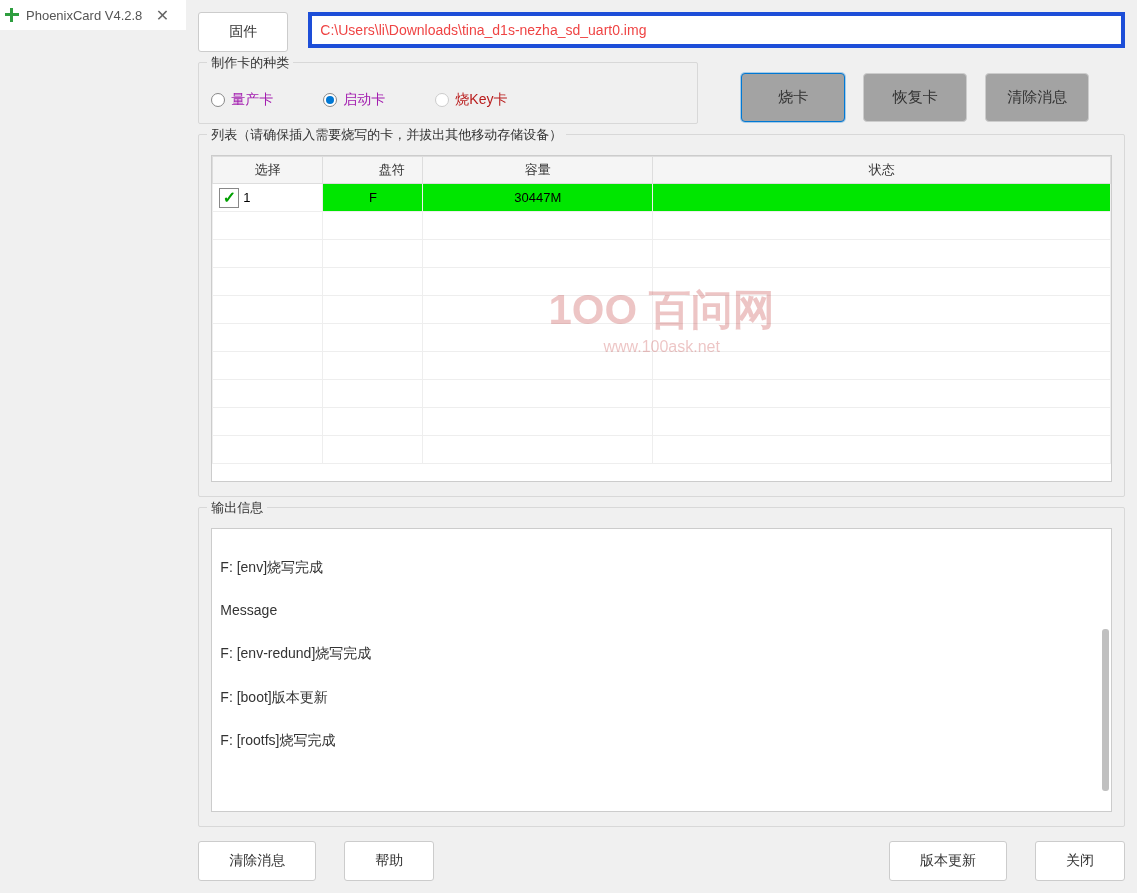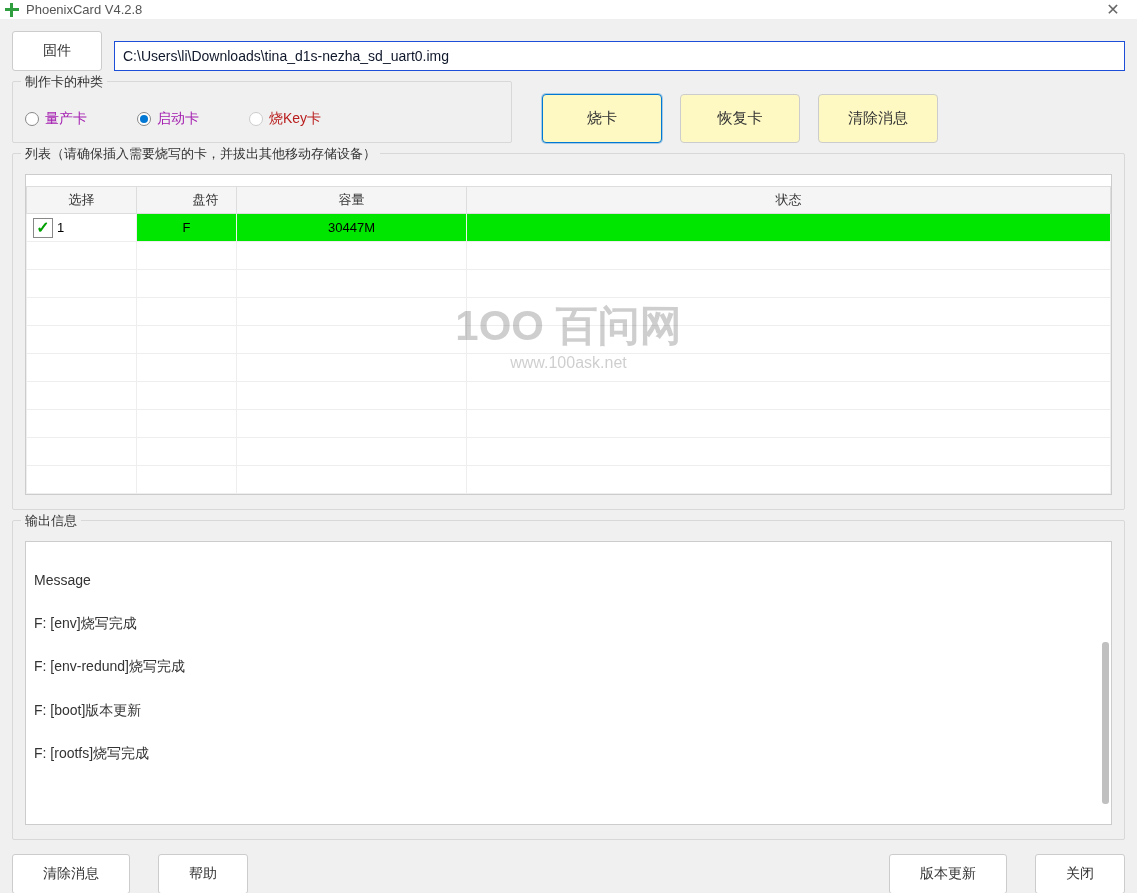--- a/index.html
+++ b/index.html
@@ -12,21 +12,21 @@
       font-size: 13px;
       background: #ffffff;
       width: 1137px;
       height: 893px;
       overflow: hidden;
     }
     .window {
       width: 100%;
       height: 100%;
       display: flex;
-      flex-direction: column;
+      flex-direction: row;
       background: #f0f0f0;
     }
     .titlebar {
       height: 30px;
       background: #ffffff;
       display: flex;
       align-items: center;
       padding: 0 4px;
     }
     .titlebar-icon {
@@ -48,48 +48,48 @@
     .content {
       flex: 1;
       padding: 12px;
       display: flex;
       flex-direction: column;
       gap: 10px;
       background: #f0f0f0;
     }
     .top-row {
       display: flex;
-      align-items: flex-end;
-      gap: 12px;
+      align-items: flex-start;
+      gap: 20px;
     }
     .btn {
       background: #ffffff;
       border: 1px solid #ccc;
       border-radius: 3px;
       padding: 8px 18px;
       font-size: 14px;
       color: #333;
       cursor: pointer;
       font-family: inherit;
     }
     .btn-small {
       padding: 10px 30px;
     }
     .path-input {
       flex: 1;
       background: #ffffff;
-      border: 1px solid #1d4ed8;
+      border: 4px solid #1d4ed8;
       padding: 6px 8px;
       font-size: 14px;
-      color: #0f172a;
+      color: #ef4444;
     }
     .control-row {
       display: flex;
-      align-items: flex-end;
-      gap: 10px;
+      align-items: center;
+      gap: 23px;
     }
     .groupbox {
       border: 1px solid #d8d8d8;
       border-radius: 2px;
       position: relative;
       padding: 20px 12px 14px 12px;
       background: #f0f0f0;
     }
     .groupbox-title {
       position: absolute;
@@ -139,25 +139,25 @@
       background: #0078d4;
     }
     .action-buttons {
       display: flex;
       gap: 18px;
       align-items: center;
       margin-left: 20px;
       padding-top: 8px;
     }
     .btn-action {
-      background: #fef9c3;
+      background: #a3a3a3;
       border: 1px solid #ccc;
       border-radius: 4px;
       padding: 14px 0;
-      width: 120px;
+      width: 104px;
       text-align: center;
       font-size: 15px;
       color: #333;
       cursor: pointer;
       font-family: inherit;
     }
     .btn-action.focused {
       border: 1px solid #0078d4;
       box-shadow: 0 0 0 1px rgba(0,120,212,0.3);
     }
@@ -170,21 +170,20 @@
     .table-container {
       flex: 1;
       background: #ffffff;
       border: 1px solid #ccc;
       overflow: hidden;
       position: relative;
     }
     table {
       width: 100%;
       border-collapse: collapse;
-      margin-top: 11px;
     }
     th {
       background: #f5f5f5;
       border: 1px solid #ddd;
       padding: 4px 6px;
       font-weight: normal;
       text-align: center;
       font-size: 13px;
       color: #333;
     }
@@ -225,21 +224,21 @@
     td.green {
       background: #00e600;
       color: #000;
     }
     .watermark {
       position: absolute;
       top: 50%;
       left: 50%;
       transform: translate(-50%, -50%);
       opacity: 0.25;
-      color: #404040;
+      color: #b91c1c;
       text-align: center;
       pointer-events: none;
     }
     .watermark-logo {
       font-size: 42px;
       font-weight: bold;
       font-family: Arial, sans-serif;
     }
     .watermark-sub {
       font-size: 16px;
@@ -412,22 +411,22 @@
         <div class="watermark">
           <div class="watermark-logo">1OO 百问网</div>
           <div class="watermark-sub">www.100ask.net</div>
         </div>
       </div>
     </div>
 
     <div class="groupbox output-group">
       <span class="groupbox-title">输出信息</span>
       <div class="output-box">
+        <div>F: [env]烧写完成</div>
         <div>Message</div>
-        <div>F: [env]烧写完成</div>
         <div>F: [env-redund]烧写完成</div>
         <div>F: [boot]版本更新</div>
         <div>F: [rootfs]烧写完成</div>
         
         
         
         
         <div class="scrollbar-thumb"></div>
       </div>
     </div>

